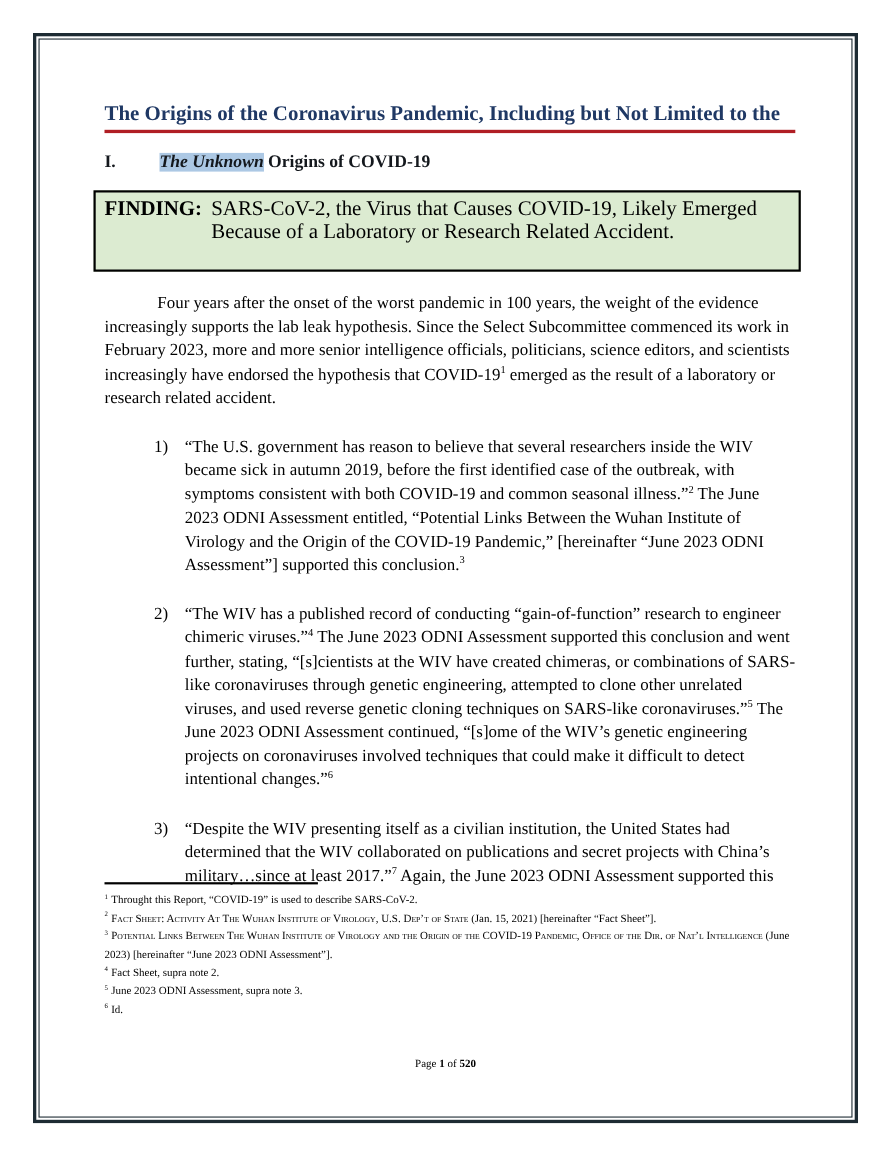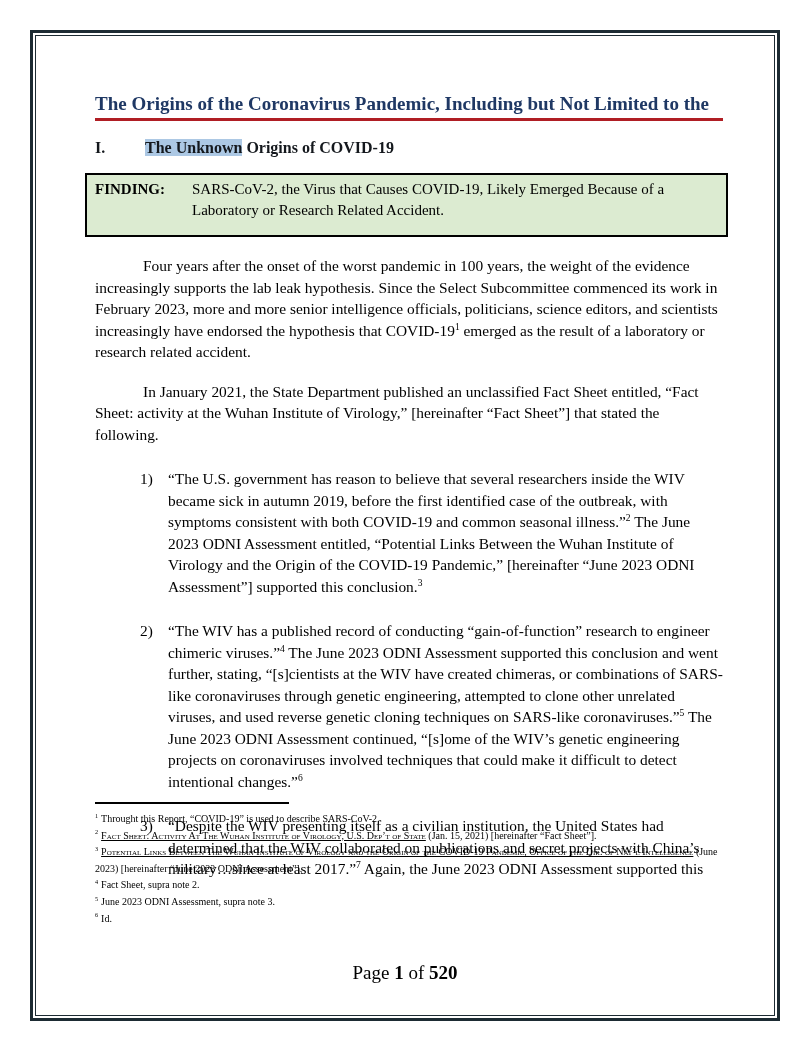--- a/index.html
+++ b/index.html
@@ -54,29 +54,29 @@
     margin: 17px 0 0 0;
     font-size: 16px;
     line-height: 20px;
     font-weight: bold;
     color: var(--heading-text, #14181D);
   }
   .section-heading .numeral {
     display: inline-block;
     width: 50px;
   }
-  .hl { background: var(--heading-highlight, #ACC8E4); }
+  .hl { background: var(--heading-highlight, #ACC8E4); font-style: italic; }
   .finding-box {
     margin: 15px -5px 12px -10px;
     background: var(--finding-bg, #DCEBD1);
     border: 2px solid var(--finding-border, #000000);
     display: grid;
     grid-template-columns: 97px 1fr;
-    padding: 4px 8px 14px 8px;
-    font-size: 15px;
+    padding: 4px 8px 24px 8px;
+    font-size: 19px;
     line-height: 21px;
   }
   .finding-label { font-weight: bold; }
   .body-para {
     margin: 18px 0 0 0;
     text-indent: 48px;
     font-family: Liberation Serif, serif;
   }
   .body-para:first-of-type { margin-top: 18px; }
   .list-item {
@@ -104,27 +104,27 @@
     color: var(--body-text, #000000);
   }
   .fn-separator {
     width: 194px;
     border-top: 2px solid #000000;
     margin-bottom: 7px;
   }
   .footnote { margin: 0; }
   .footnote sup { margin-right: 3px; }
   .it { }
-  .sc { font-variant: small-caps; font-variant-caps: small-caps; text-decoration: underline; }
+  .sc { font-variant: small-caps; font-variant-caps: small-caps; }
   .page-footer {
     position: absolute;
     left: 0; right: 0;
     top: 962px;
     text-align: center;
-    font-size: 19px;
+    font-size: 10px;
     color: var(--body-text, #000000);
   }
   .page-footer b { font-weight: bold; }
 </style>
 </head>
 <body>
 
 <div class="page">
   <div class="frame"></div>
 
@@ -135,21 +135,20 @@
     <div class="title-rule"></div>
 
     <h2 class="section-heading"><span class="numeral">I.</span><span class="heading-text"><span class="hl">The Unknown</span><span> Origins of COVID-19</span></span></h2>
 
     <div class="finding-box">
       <span class="finding-label">FINDING:</span>
       <span class="finding-text">SARS-CoV-2, the Virus that Causes COVID-19, Likely Emerged Because of a Laboratory or Research Related Accident.</span>
     </div>
 
     <p class="body-para"><span>Four years after the onset of the worst pandemic in 100 years, the weight of the evidence increasingly supports the lab leak hypothesis. Since the Select Subcommittee commenced its work in February 2023, more and more senior intelligence officials, politicians, science editors, and scientists increasingly have endorsed the hypothesis that COVID-19</span><sup>1</sup><span> emerged as the result of a laboratory or research related accident.</span></p>
-    <p class="body-para"><span>In January 2021, the State Department published an unclassified Fact Sheet entitled, “Fact Sheet: activity at the Wuhan Institute of Virology,” [hereinafter “Fact Sheet”] that stated the following.</span></p>
 
     <div class="list-item">
       <span class="marker">1)</span>
       <span class="li-text"><span>“The U.S. government has reason to believe that several researchers inside the WIV became sick in autumn 2019, before the first identified case of the outbreak, with symptoms consistent with both COVID-19 and common seasonal illness.”</span><sup>2</sup><span> The June 2023 ODNI Assessment entitled, “Potential Links Between the Wuhan Institute of Virology and the Origin of the COVID-19 Pandemic,” [hereinafter “June 2023 ODNI Assessment”] supported this conclusion.</span><sup>3</sup></span>
     </div>
     <div class="list-item">
       <span class="marker">2)</span>
       <span class="li-text"><span>“The WIV has a published record of conducting “gain-of-function” research to engineer chimeric viruses.”</span><sup>4</sup><span> The June 2023 ODNI Assessment supported this conclusion and went further, stating, “[s]cientists at the WIV have created chimeras, or combinations of SARS-like coronaviruses through genetic engineering, attempted to clone other unrelated viruses, and used reverse genetic cloning techniques on SARS-like coronaviruses.”</span><sup>5</sup><span> The June 2023 ODNI Assessment continued, “[s]ome of the WIV’s genetic engineering projects on coronaviruses involved techniques that could make it difficult to detect intentional changes.”</span><sup>6</sup></span>
     </div>
     <div class="list-item">

